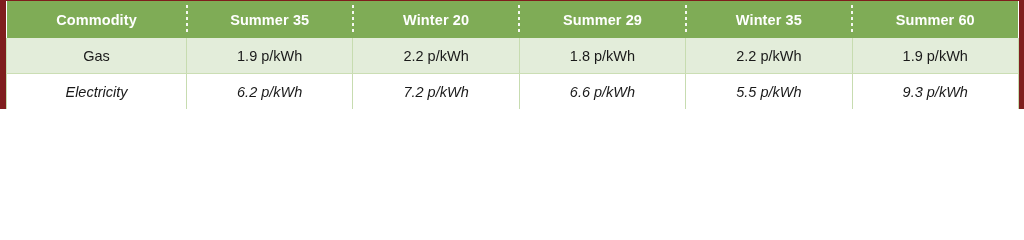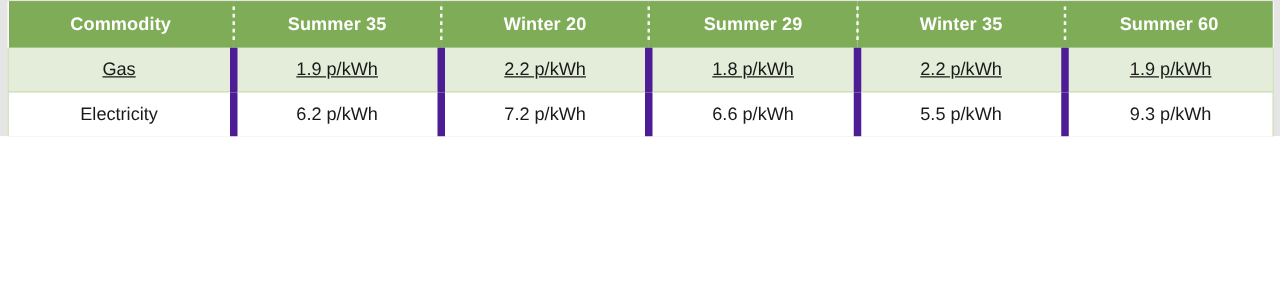--- a/index.html
+++ b/index.html
@@ -13,21 +13,21 @@
     overflow: hidden;
     font-family: "Liberation Sans", sans-serif;
     -webkit-font-smoothing: antialiased;
   }
 
   .sheet {
     width: 1024px;
     height: 109px;
     box-sizing: border-box;
     padding: 1px 6px 5px 6px;
-    background: #e5e5e5;
+    background: #7f1d1d;
   }
 
   table.price-table {
     width: 1012px;
     border-collapse: collapse;
     table-layout: fixed;
     background: #ffffff;
   }
 
   table.price-table col.c-commodity { width: 180px; }
@@ -79,34 +79,34 @@
   tbody tr.row-plain  { background: #ffffff; }
 
   tbody td {
     height: 35px;
     padding: 0 4px;
     font-size: 14.5px;
     font-weight: 400;
     color: #1a1a1a;
     text-align: center;
     vertical-align: middle;
-    border-left: 6px solid #4c1d95;
+    border-left: 1px solid #4c1d95;
     border-right: 1px solid #C7DCB0;
     border-bottom: 1px solid #C7DCB0;
     border-top: none;
   }
   tbody tr.row-shaded td {
     border-bottom: 1px solid #CBDEB4;
-    text-decoration: underline;
   }
   tbody td.cell-label {
     border-left: 1px solid #C7DCB0;
   }
   tbody tr:last-child td {
     border-bottom: 1px solid #C7DCB0;
+    font-style: italic;
   }
 </style>
 </head>
 <body>
 
 <div class="sheet">
   <table class="price-table">
     <colgroup>
       <col class="c-commodity">
       <col class="c-period">

